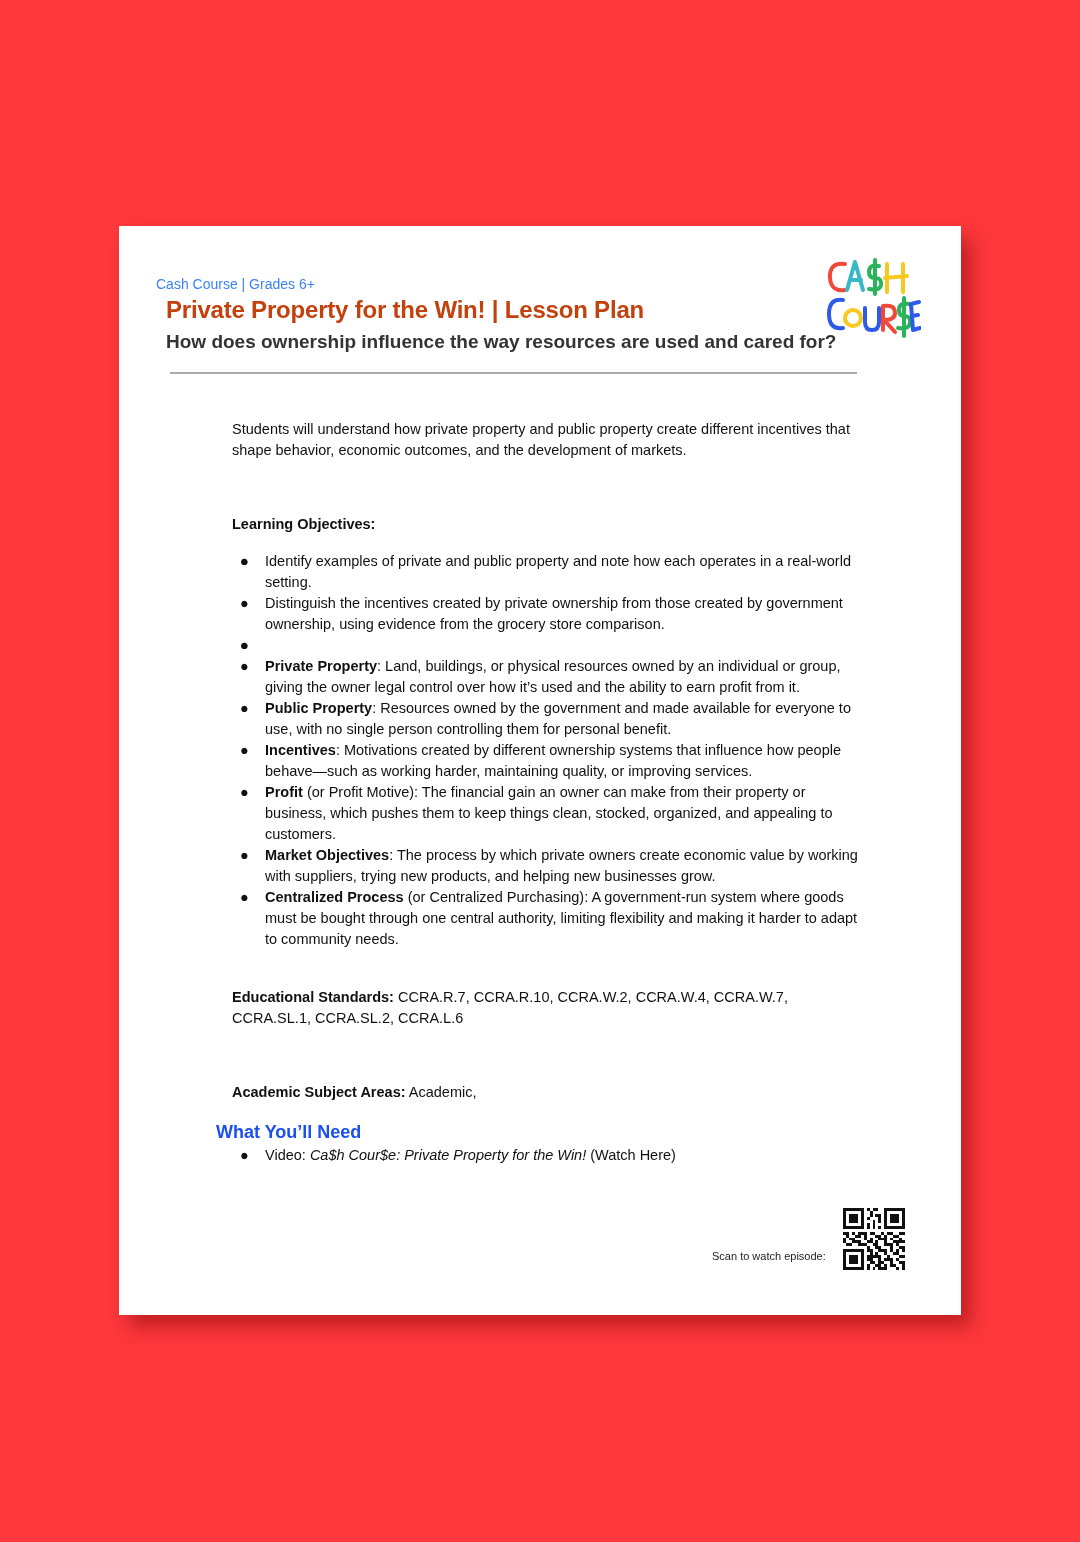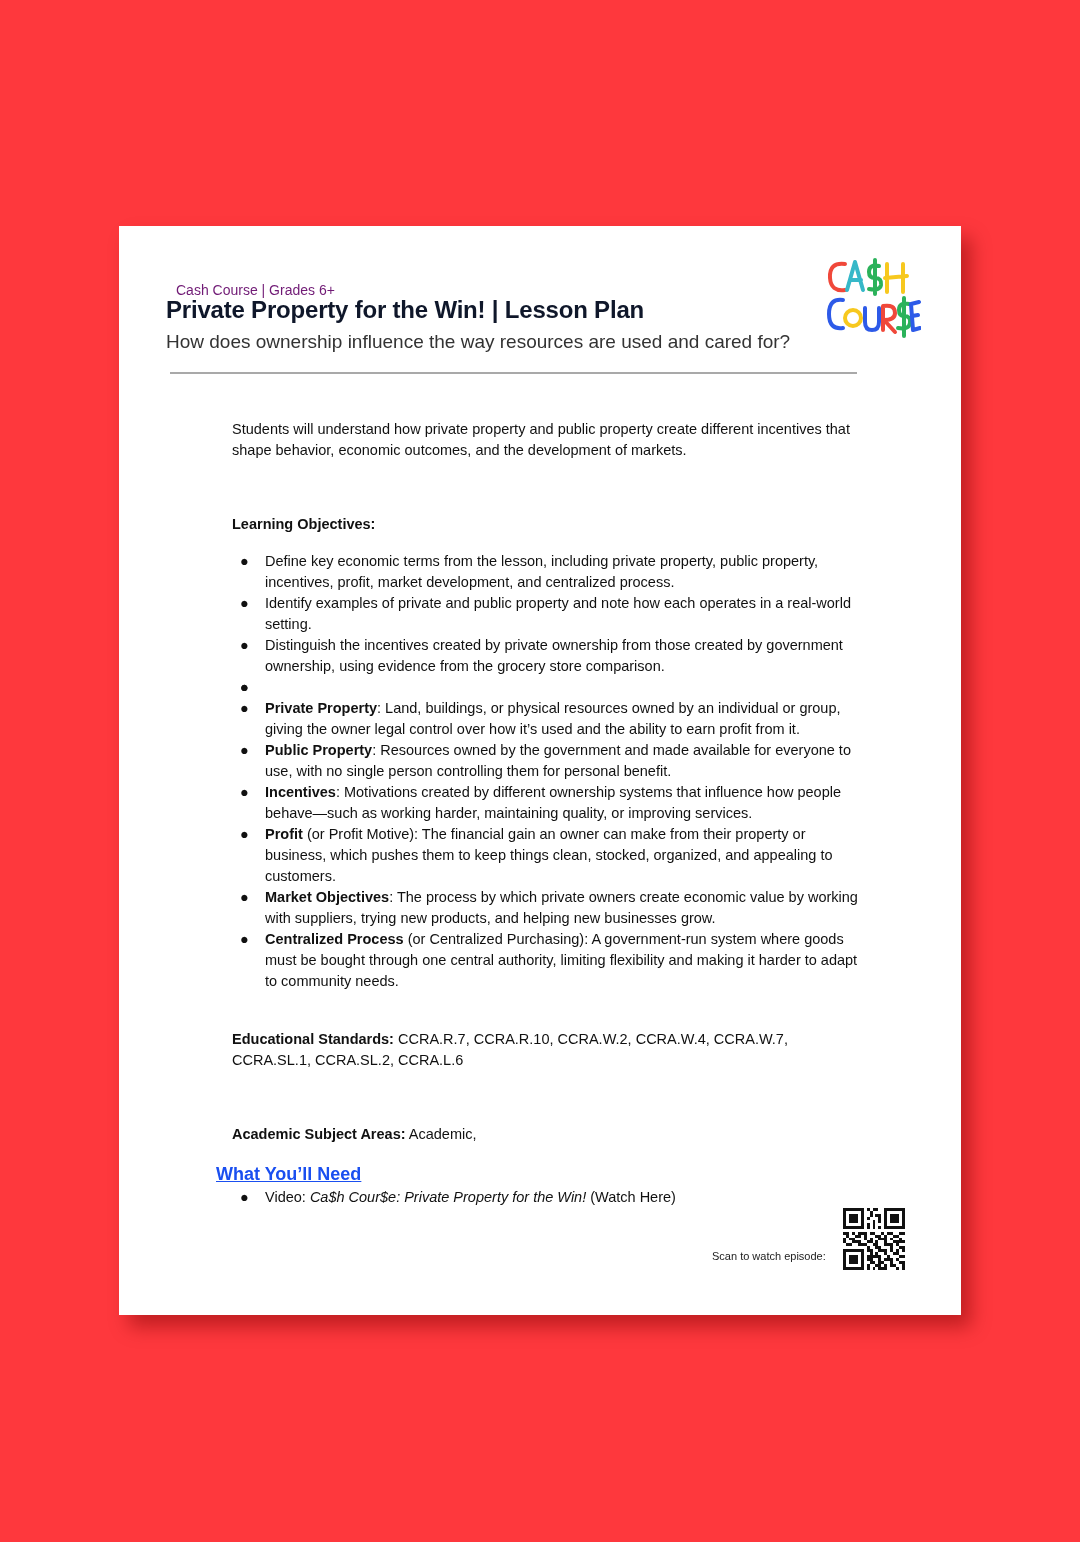--- a/index.html
+++ b/index.html
@@ -11,33 +11,32 @@
     font-family: "Liberation Sans", sans-serif;
   }
   .page {
     position: absolute;
     left: 119px; top: 226px;
     width: 842px; height: 1089px;
     background: #ffffff;
     box-shadow: 10px 12px 18px rgba(120, 0, 0, 0.45);
   }
   .eyebrow {
-    position: absolute; left: 57px; top: 50px;
-    font-size: 14px; color: #701a75;
+    position: absolute; left: 37px; top: 50px;
+    font-size: 14px; color: #3b82f6;
     font-weight: 300;
-    margin-top: 6px;
   }
   .title {
     position: absolute; left: 47px; top: 70px;
-    font-size: 24px; font-weight: bold; color: #0f172a;
+    font-size: 24px; font-weight: bold; color: #c2410c;
     letter-spacing: -0.2px;
   }
   .subtitle {
     position: absolute; left: 47px; top: 105px;
-    font-size: 19px; color: #333; font-weight: 400;
+    font-size: 19px; color: #333; font-weight: 700;
   }
   .logo {
     position: absolute; left: 706px; top: 30px;
     width: 96px; height: 82px;
   }
   .divider {
     position: absolute; left: 51px; top: 146px;
     width: 687px; height: 0;
     border-top: 2px solid #a9a9a9;
   }
@@ -55,21 +54,21 @@
   }
   ul li {
     position: relative;
     padding-left: 49px;
   }
   ul li .bullet {
     position: absolute; left: 24px; top: 0;
   }
   .section-heading {
     font-size: 18px; font-weight: bold; color: #1a4ff0;
-    margin-top: 14px; line-height: 26px; text-decoration: underline;
+    margin-top: 14px; line-height: 26px;
   }
   .qr-wrap {
     position: absolute; left: 590px; top: 982px;
     width: 200px; height: 62px;
   }
   .qr-caption {
     position: absolute; left: 3px; top: 42px;
     font-size: 11px; color: #222;
   }
   .qr {
@@ -107,21 +106,21 @@
   </svg>
 
   <div class="divider"></div>
 
   <div class="content">
     <p>Students will understand how private property and public property create different incentives that shape behavior, economic outcomes, and the development of markets.</p>
     <div class="gap"></div>
 
     <p class="label">Learning Objectives:</p>
     <ul>
-      <li><span class="bullet">●</span><span>Define key economic terms from the lesson, including private property, public property, incentives, profit, market development, and centralized process.</span></li>
+      <li><span class="bullet">●</span></li>
       <li><span class="bullet">●</span><span>Identify examples of private and public property and note how each operates in a real-world setting.</span></li>
       <li><span class="bullet">●</span><span>Distinguish the incentives created by private ownership from those created by government ownership, using evidence from the grocery store comparison.</span></li>
       <li><span class="bullet">●</span></li>
       <li><span class="bullet">●</span></li>
     </ul>
     <div class="gap"></div>
 
     <ul>
       <li><span class="bullet">●</span><b>Private Property</b><span></span><span>: Land, buildings, or physical resources owned by an individual or group, giving the owner legal control over how it’s used and the ability to earn profit from it.</span></li>
       <li><span class="bullet">●</span><b>Public Property</b><span></span><span>: Resources owned by the government and made available for everyone to use, with no single person controlling them for personal benefit.</span></li>

